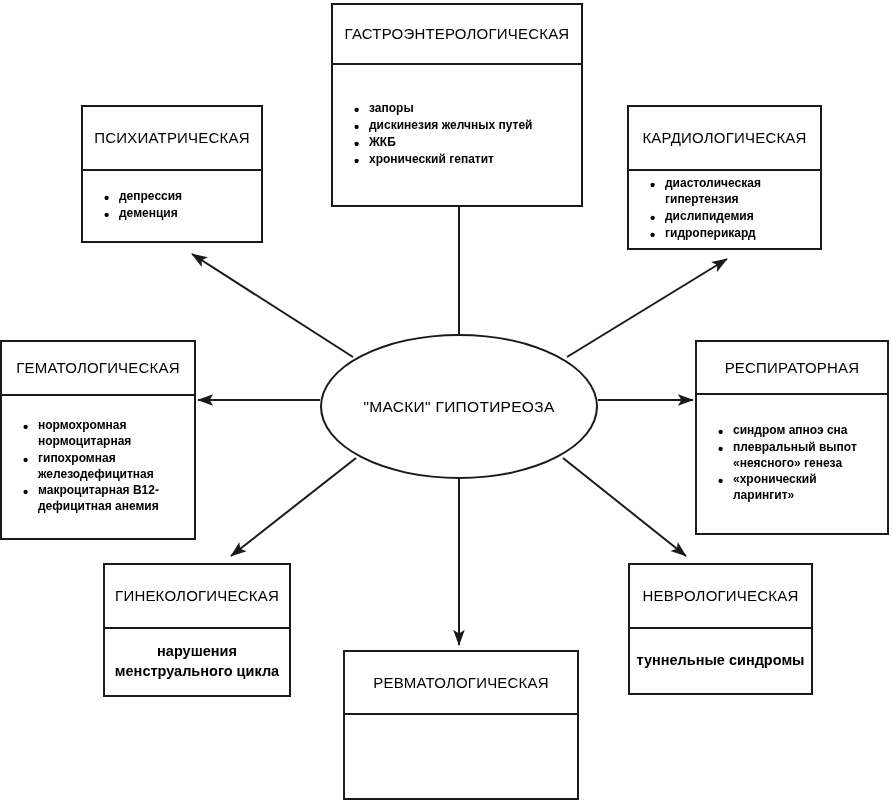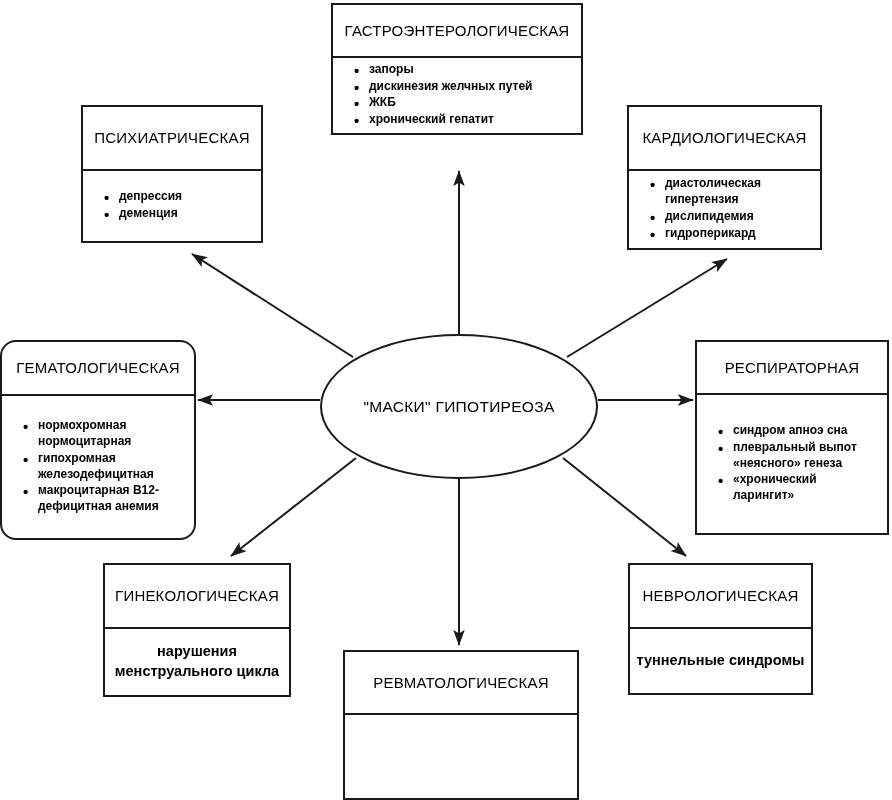--- a/index.html
+++ b/index.html
@@ -92,27 +92,27 @@
     border-radius: 50%;
     background: #ffffff;
     display: flex;
     align-items: center;
     justify-content: center;
     text-align: center;
     font-size: 15.5px;
     letter-spacing: 0.3px;
   }
   
-  #node-gastro      { left: 331px; top: 3px;   width: 252px; height: 132px; }
+  #node-gastro      { left: 331px; top: 3px;   width: 252px; height: 204px; }
   #node-gastro .node-title { height: 60px; }
   #node-psych       { left: 81px;  top: 105px; width: 182px; height: 138px; }
   #node-psych .node-title { height: 64px; }
   #node-cardio      { left: 627px; top: 105px; width: 195px; height: 145px; }
   #node-cardio .node-title { height: 64px; }
-  #node-hemato      { left: 0px;   top: 340px; width: 196px; height: 200px; border-radius: 16px; }
+  #node-hemato      { left: 0px;   top: 340px; width: 196px; height: 200px; }
   #node-hemato .node-title { height: 54px; }
   #node-respir      { left: 695px; top: 340px; width: 194px; height: 195px; }
   #node-respir .node-title { height: 53px; }
   #node-gyneco      { left: 103px; top: 563px; width: 188px; height: 134px; }
   #node-gyneco .node-title { height: 64px; }
   #node-neuro       { left: 628px; top: 563px; width: 185px; height: 132px; }
   #node-neuro .node-title { height: 64px; }
   #node-rheum       { left: 343px; top: 650px; width: 236px; height: 150px; }
   #node-rheum .node-title { height: 63px; }
   #node-center      { left: 320px; top: 334px; width: 278px; height: 145px; }

